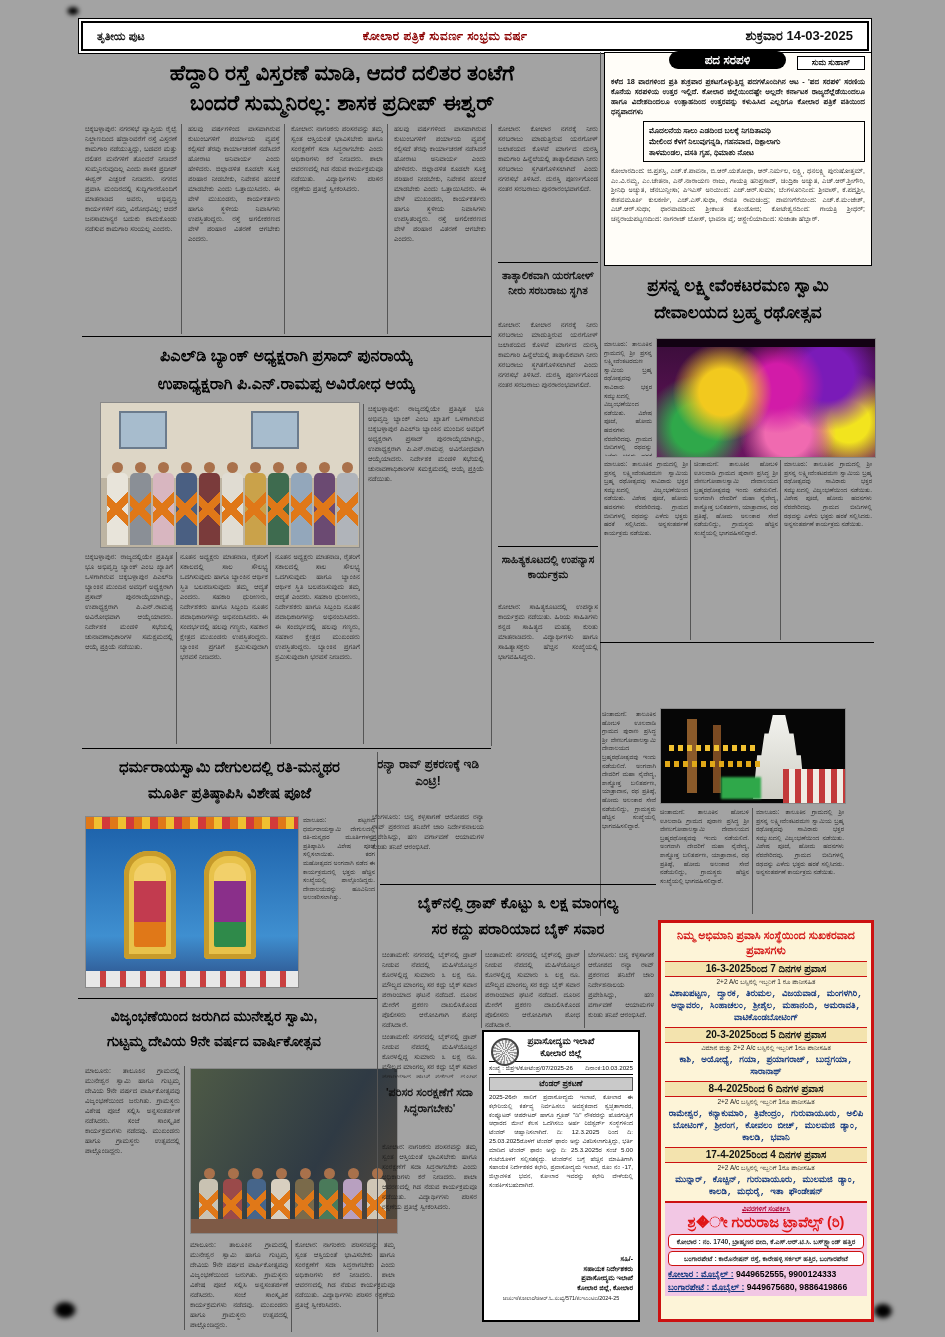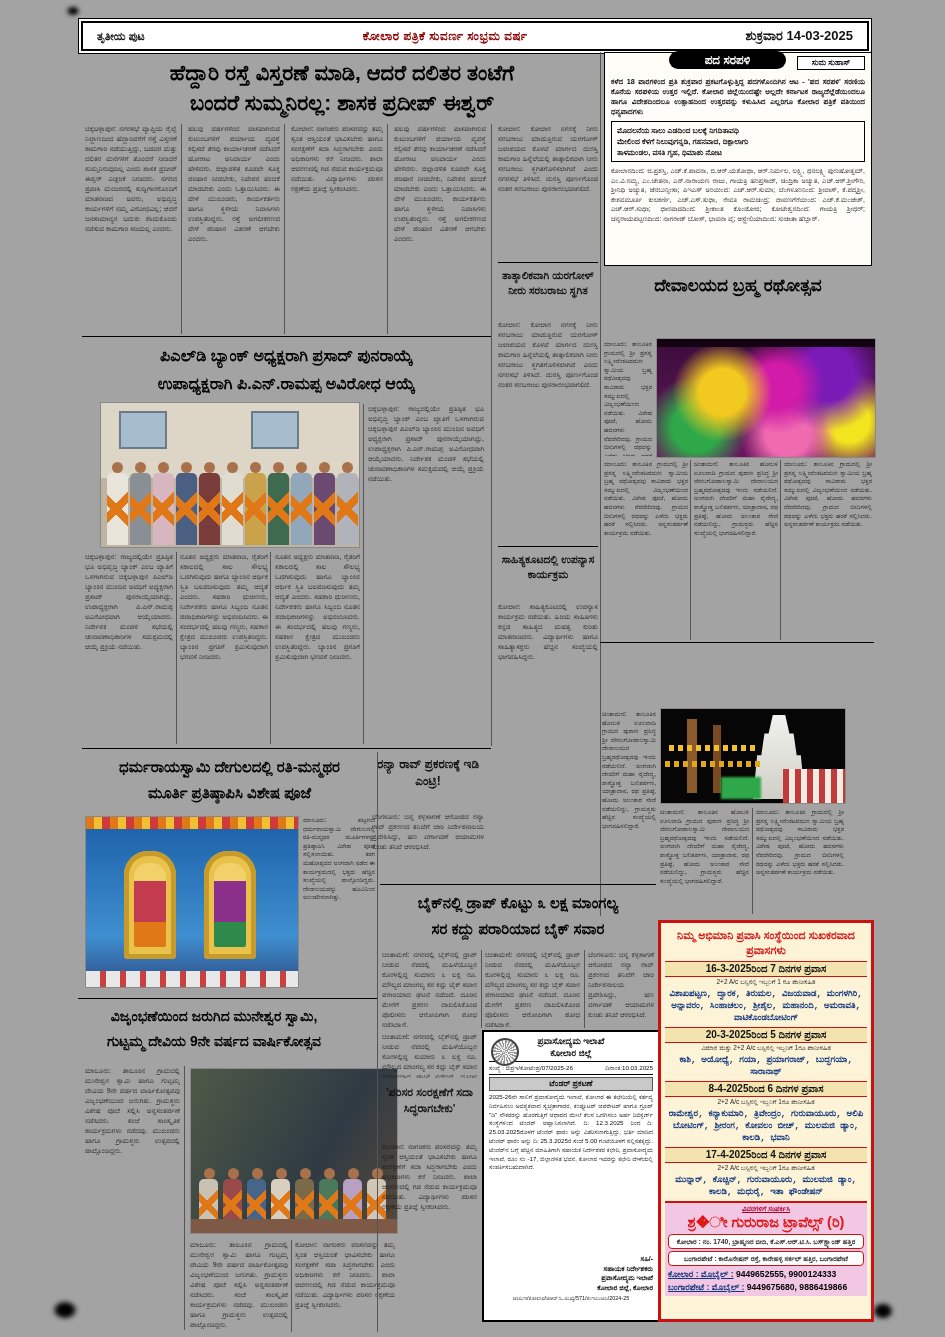--- a/index.html
+++ b/index.html
@@ -181,30 +181,31 @@
   </div>
   <div class="abs bt" style="left:190px;top:1240px;width:98px;height:92px;">ಮಾಲೂರು: ತಾಲೂಕಿನ ಗ್ರಾಮದಲ್ಲಿ ಮುನೇಶ್ವರ ಸ್ವಾಮಿ ಹಾಗೂ ಗುಟ್ಟಮ್ಮ ದೇವಿಯ 9ನೇ ವರ್ಷದ ವಾರ್ಷಿಕೋತ್ಸವವು ವಿಜೃಂಭಣೆಯಿಂದ ಜರುಗಿತು. ಗ್ರಾಮಸ್ಥರು ವಿಶೇಷ ಪೂಜೆ ಸಲ್ಲಿಸಿ ಅನ್ನಸಂತರ್ಪಣೆ ನಡೆಸಿದರು. ಸಂಜೆ ಸಾಂಸ್ಕೃತಿಕ ಕಾರ್ಯಕ್ರಮಗಳು ನಡೆದವು. ಮುಖಂಡರು ಹಾಗೂ ಗ್ರಾಮಸ್ಥರು ಉತ್ಸವದಲ್ಲಿ ಪಾಲ್ಗೊಂಡಿದ್ದರು.</div>
   <div class="abs bt" style="left:295px;top:1240px;width:100px;height:92px;">ಕೋಲಾರ: ನಾಗರಿಕರು ಪರಿಸರವನ್ನು ತಮ್ಮ ಸ್ವಂತ ಆಸ್ತಿಯಂತೆ ಭಾವಿಸಬೇಕು ಹಾಗೂ ಸಂರಕ್ಷಣೆಗೆ ಸದಾ ಸಿದ್ಧರಾಗಬೇಕು ಎಂದು ಅಧಿಕಾರಿಗಳು ಕರೆ ನೀಡಿದರು. ಶಾಲಾ ಆವರಣದಲ್ಲಿ ಗಿಡ ನೆಡುವ ಕಾರ್ಯಕ್ರಮವೂ ನಡೆಯಿತು. ವಿದ್ಯಾರ್ಥಿಗಳು ಪರಿಸರ ರಕ್ಷಣೆಯ ಪ್ರತಿಜ್ಞೆ ಸ್ವೀಕರಿಸಿದರು.</div>
   <div class="abs vr" style="left:291px;top:1240px;height:92px;"></div>
   <div class="abs vr" style="left:377px;top:752px;height:580px;"></div>
 
   <div class="abs wc-box" style="left:604px;top:52px;width:268px;height:214px;padding:4px 6px;box-sizing:border-box;">
     <div class="abs wc-badge" style="left:64px;top:-2px;width:117px;">ಪದ ಸರಪಳಿ</div>
     <div class="abs wc-name" style="right:6px;top:3px;width:66px;">ಸುಮ ಸುಹಾಸ್</div>
     <div class="wc-intro" style="margin-top:20px;">ಕಳೆದ 18 ವಾರಗಳಿಂದ ಪ್ರತಿ ಶುಕ್ರವಾರ ಪ್ರಕಟಗೊಳ್ಳುತ್ತಿದ್ದ ಪದಗಳೊಂದಿಗಿನ ಆಟ - 'ಪದ ಸರಪಳಿ' ಸರಣಿಯ ಕೊನೆಯ ಸರಪಳಿಯ ಉತ್ತರ ಇಲ್ಲಿದೆ. ಕೋಲಾರ ಜಿಲ್ಲೆಯಿಂದಷ್ಟೇ ಅಲ್ಲದೇ ಕರ್ನಾಟಕ ರಾಜ್ಯದೆಲ್ಲೆಡೆಯಿಂದಲೂ ಹಾಗೂ ವಿದೇಶದಿಂದಲೂ ಉತ್ಸಾಹದಿಂದ ಉತ್ತರವನ್ನು ಕಳುಹಿಸಿದ ಎಲ್ಲರಿಗೂ ಕೋಲಾರ ಪತ್ರಿಕೆ ವತಿಯಿಂದ ಧನ್ಯವಾದಗಳು</div>
-    <div class="wc-ans" style="margin-top:4px;">
+    <div class="wc-ans" style="margin-top:4px;margin-left:32px;">
       <div>ಮೊದಲನೆಯ ಸಾಲು ಎಡದಿಂದ ಬಲಕ್ಕೆ ನಿಗದಿತಾವಧಿ</div>
       <div>ಮೇಲಿಂದ ಕೆಳಗೆ ನಿಲುವುಗನ್ನಡಿ, ಗಹನವಾದ, ದಿಕ್ಪಾಲಾಗು</div>
       <div>ತಾಳಮಂಡಲ, ವಸತಿ ಗೃಹ, ಧಿಮಾಶು ನೋಟ</div>
     </div>
     <div class="wc-names" style="margin-top:4px;height:84px;overflow:hidden;">ಕೋಲಾರದಿಂದ: ಜಿ.ಪ್ರಶಸ್ತಿ, ಎಚ್.ಕೆ.ಪಾವನಾ, ಬಿ.ಆರ್.ಯಶೋಧಾ, ಆರ್.ನಿರ್ಮಲ, ಲಕ್ಷ್ಮಿ, ಧನಲಕ್ಷ್ಮಿ ಪುರುಷೋತ್ತಮ್, ಎಂ.ವಿ.ರಮ್ಯ, ಎಂ.ಚೇತನಾ, ಎನ್.ನಾರಾಯಣ ರಾಜು, ಗಾಯತ್ರಿ ಹರಿಪ್ರಸಾದ್, ಚಂದ್ರಿಕಾ ಅಚ್ಯುತ, ಎಚ್.ಆರ್.ಶ್ರೀಗೌರಿ, ಶ್ರೀನಿಧಿ ಅಚ್ಯುತ, ಜೆನಬುನ್ನೀಸಾ; ಪಿಇಎಸ್ ಅರಿಯಿಂದ: ಎಚ್.ಆರ್.ಸುಮಾ; ಬೆಂಗಳೂರಿನಿಂದ: ಶ್ರೀವಾಸ್, ಕೆ.ಪದ್ಮಶ್ರೀ, ಕೇಶವಮೂರ್ತಿ ಕುಲಕರ್ಣಿ, ಎಚ್.ಎಸ್.ಸುಧಾ, ರೇವತಿ ರಾಮಚಂದ್ರ; ದಾವಣಗೆರೆಯಿಂದ: ಎಚ್.ಕೆ.ಮಂಜೇಶ್, ಎಚ್.ಆರ್.ಸುಧಾ; ಧಾರವಾಡದಿಂದ: ಶ್ರೀಕಾಂತ ಕೊಂಡೋಜಿ; ಕೋಟೇಶ್ವರದಿಂದ: ಗಾಯತ್ರಿ ಶ್ರೀಧರ್; ಚನ್ನರಾಯಪಟ್ಟಣದಿಂದ: ನಾಗರಾಜ್ ಬೋಸ್, ಭಾವನಾ ವೈ; ಆಸ್ಟ್ರೇಲಿಯಾದಿಂದ: ಸುಜಾತಾ ಹೆಬ್ಬಾರ್.</div>
   </div>
   <div class="abs vr" style="left:600px;top:52px;height:864px;"></div>
 
   <div class="abs hl hl-c" style="left:604px;top:272px;width:268px;">
+    <div>ಪ್ರಸನ್ನ ಲಕ್ಷ್ಮೀವೆಂಕಟರಮಣ ಸ್ವಾಮಿ</div>
     <div>ದೇವಾಲಯದ ಬ್ರಹ್ಮ ರಥೋತ್ಸವ</div>
   </div>
   <div class="abs bt65" style="left:604px;top:340px;width:48px;height:116px;">ಮಾಲೂರು: ತಾಲೂಕಿನ ಗ್ರಾಮದಲ್ಲಿ ಶ್ರೀ ಪ್ರಸನ್ನ ಲಕ್ಷ್ಮೀವೆಂಕಟರಮಣ ಸ್ವಾಮಿಯ ಬ್ರಹ್ಮ ರಥೋತ್ಸವವು ಸಾವಿರಾರು ಭಕ್ತರ ಸಮ್ಮುಖದಲ್ಲಿ ವಿಜೃಂಭಣೆಯಿಂದ ನಡೆಯಿತು. ವಿಶೇಷ ಪೂಜೆ, ಹೋಮ ಹವನಗಳು ನೆರವೇರಿದವು. ಗ್ರಾಮದ ಬೀದಿಗಳಲ್ಲಿ ರಥವನ್ನು ಎಳೆದು ಭಕ್ತರು ಹರಕೆ ಸಲ್ಲಿಸಿದರು. ಅನ್ನಸಂತರ್ಪಣೆ ಕಾರ್ಯಕ್ರಮ ನಡೆಯಿತು.</div>
 
   <div class="abs photo" style="left:656px;top:338px;width:218px;height:118px;background:
       radial-gradient(circle at 30% 45%, #f2c91e 0 14%, transparent 30%),
       radial-gradient(circle at 55% 40%, #d21ba8 0 16%, transparent 34%),
       radial-gradient(circle at 78% 30%, #7a1bb8 0 14%, transparent 30%),
       radial-gradient(circle at 18% 75%, #2fa84a 0 12%, transparent 26%),
       radial-gradient(circle at 60% 80%, #f06ab0 0 14%, transparent 30%),
@@ -242,21 +243,21 @@
   <div class="abs bt" style="left:382px;top:950px;width:95px;height:78px;">ಚಿಂತಾಮಣಿ: ನಗರದಲ್ಲಿ ಬೈಕ್‌ನಲ್ಲಿ ಡ್ರಾಪ್ ನೀಡುವ ನೆಪದಲ್ಲಿ ಮಹಿಳೆಯೊಬ್ಬರ ಕೊರಳಲ್ಲಿದ್ದ ಸುಮಾರು ೩ ಲಕ್ಷ ರೂ. ಮೌಲ್ಯದ ಮಾಂಗಲ್ಯ ಸರ ಕದ್ದು ಬೈಕ್ ಸವಾರ ಪರಾರಿಯಾದ ಘಟನೆ ನಡೆದಿದೆ. ದೂರಿನ ಮೇರೆಗೆ ಪ್ರಕರಣ ದಾಖಲಿಸಿಕೊಂಡ ಪೊಲೀಸರು ಆರೋಪಿಗಾಗಿ ಶೋಧ ನಡೆಸಿದ್ದಾರೆ.</div>
   <div class="abs bt" style="left:485px;top:950px;width:95px;height:78px;">ಚಿಂತಾಮಣಿ: ನಗರದಲ್ಲಿ ಬೈಕ್‌ನಲ್ಲಿ ಡ್ರಾಪ್ ನೀಡುವ ನೆಪದಲ್ಲಿ ಮಹಿಳೆಯೊಬ್ಬರ ಕೊರಳಲ್ಲಿದ್ದ ಸುಮಾರು ೩ ಲಕ್ಷ ರೂ. ಮೌಲ್ಯದ ಮಾಂಗಲ್ಯ ಸರ ಕದ್ದು ಬೈಕ್ ಸವಾರ ಪರಾರಿಯಾದ ಘಟನೆ ನಡೆದಿದೆ. ದೂರಿನ ಮೇರೆಗೆ ಪ್ರಕರಣ ದಾಖಲಿಸಿಕೊಂಡ ಪೊಲೀಸರು ಆರೋಪಿಗಾಗಿ ಶೋಧ ನಡೆಸಿದ್ದಾರೆ.</div>
   <div class="abs bt" style="left:588px;top:950px;width:66px;height:78px;">ಬೆಂಗಳೂರು: ಚಿನ್ನ ಕಳ್ಳಸಾಗಣೆ ಆರೋಪದ ರನ್ಯಾ ರಾವ್ ಪ್ರಕರಣದ ತನಿಖೆಗೆ ಜಾರಿ ನಿರ್ದೇಶನಾಲಯ ಪ್ರವೇಶಿಸಿದ್ದು, ಹಣ ವರ್ಗಾವಣೆ ಆಯಾಮಗಳ ಕುರಿತು ತನಿಖೆ ಆರಂಭಿಸಿದೆ.</div>
   <div class="abs vr" style="left:481px;top:950px;height:78px;"></div>
   <div class="abs vr" style="left:584px;top:950px;height:78px;"></div>
 
   <div class="abs bt" style="left:382px;top:1032px;width:95px;height:46px;">ಚಿಂತಾಮಣಿ: ನಗರದಲ್ಲಿ ಬೈಕ್‌ನಲ್ಲಿ ಡ್ರಾಪ್ ನೀಡುವ ನೆಪದಲ್ಲಿ ಮಹಿಳೆಯೊಬ್ಬರ ಕೊರಳಲ್ಲಿದ್ದ ಸುಮಾರು ೩ ಲಕ್ಷ ರೂ. ಮೌಲ್ಯದ ಮಾಂಗಲ್ಯ ಸರ ಕದ್ದು ಬೈಕ್ ಸವಾರ ಪರಾರಿಯಾದ ಘಟನೆ ನಡೆದಿದೆ. ದೂರಿನ ಮೇರೆಗೆ ಪ್ರಕರಣ ದಾಖಲಿಸಿಕೊಂಡ ಪೊಲೀಸರು ಆರೋಪಿಗಾಗಿ ಶೋಧ ನಡೆಸಿದ್ದಾರೆ.</div>
   <div class="abs sub" style="left:382px;top:1084px;width:95px;font-size:11px;line-height:16px;">'ಪರಿಸರ ಸಂರಕ್ಷಣೆಗೆ ಸದಾ ಸಿದ್ಧರಾಗಬೇಕು'</div>
   <div class="abs bt" style="left:382px;top:1142px;width:95px;height:190px;">ಕೋಲಾರ: ನಾಗರಿಕರು ಪರಿಸರವನ್ನು ತಮ್ಮ ಸ್ವಂತ ಆಸ್ತಿಯಂತೆ ಭಾವಿಸಬೇಕು ಹಾಗೂ ಸಂರಕ್ಷಣೆಗೆ ಸದಾ ಸಿದ್ಧರಾಗಬೇಕು ಎಂದು ಅಧಿಕಾರಿಗಳು ಕರೆ ನೀಡಿದರು. ಶಾಲಾ ಆವರಣದಲ್ಲಿ ಗಿಡ ನೆಡುವ ಕಾರ್ಯಕ್ರಮವೂ ನಡೆಯಿತು. ವಿದ್ಯಾರ್ಥಿಗಳು ಪರಿಸರ ರಕ್ಷಣೆಯ ಪ್ರತಿಜ್ಞೆ ಸ್ವೀಕರಿಸಿದರು.</div>
 
-  <div class="abs tender" style="left:482px;top:1030px;width:178px;height:292px;">
+  <div class="abs tender" style="left:482px;top:1030px;width:158px;height:292px;">
     <div class="emblem"></div>
     <div class="t-title">
       <div>ಪ್ರವಾಸೋದ್ಯಮ ಇಲಾಖೆ</div>
       <div>ಕೋಲಾರ ಜಿಲ್ಲೆ</div>
     </div>
     <div class="t-ref">
       <span>ಸಂಖ್ಯೆ : ಜಿಪ್ರಇ/ಕೋಟೆಂಪ್ರ/07/2025-26</span>
       <span>ದಿನಾಂಕ:10.03.2025</span>
     </div>
     <div class="t-bar">ಟೆಂಡರ್ ಪ್ರಕಟಣೆ</div>

